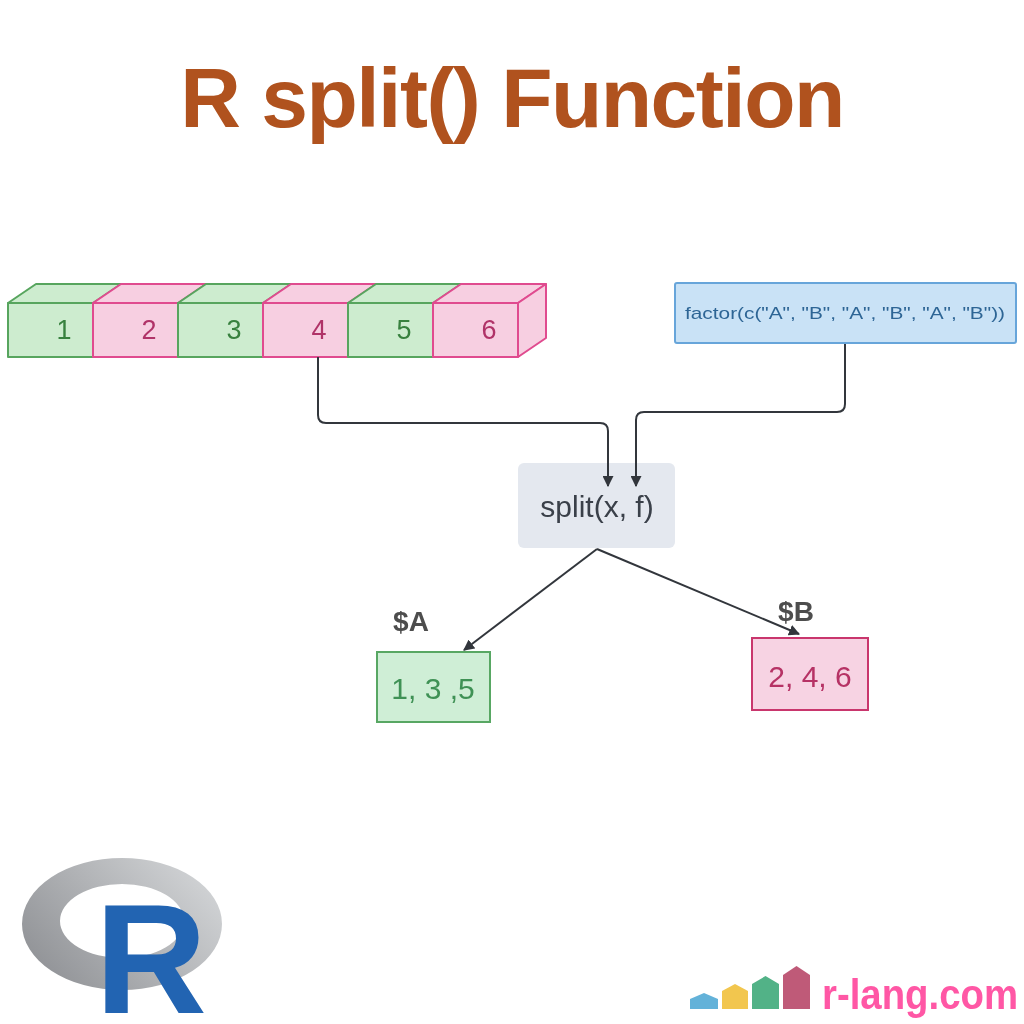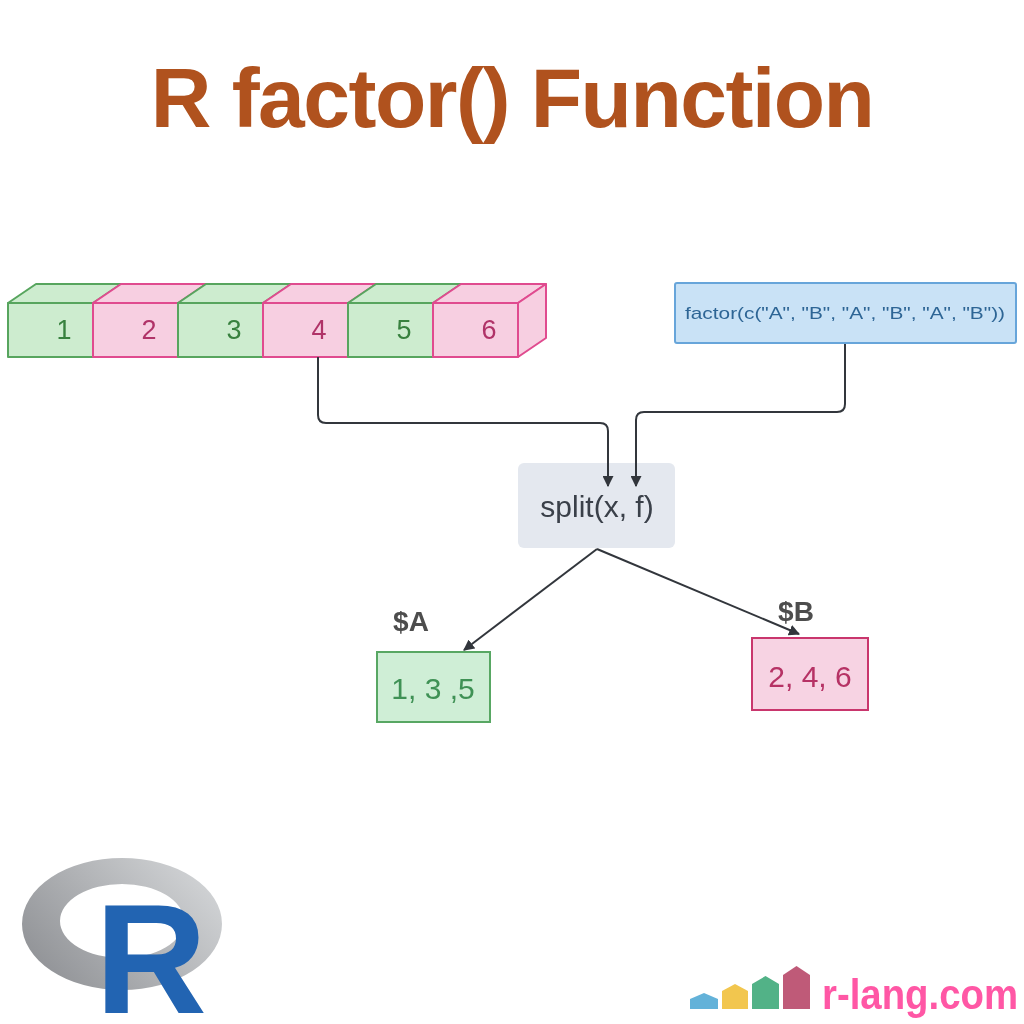--- a/index.html
+++ b/index.html
@@ -48,21 +48,21 @@
   .bar-yellow { fill:var(--bar_yellow,#f2c64e); }
   .bar-green  { fill:var(--bar_green,#52b287); }
   .bar-mauve  { fill:var(--bar_mauve,#bf5a78); }
   .brand-text { fill:var(--brand_pink,#ff57a5); font-size:42px; font-weight:bold; }
 </style>
 </head>
 <body>
 
 <div class="page">
 
-  <h1 class="title">R factor() Function</h1>
+  <h1 class="title">R split() Function</h1>
 
   <svg class="diagram" width="1024" height="1024" viewBox="0 0 1024 1024" xmlns="http://www.w3.org/2000/svg">
     <defs>
       <marker id="arrow" viewBox="0 0 10 10" refX="9" refY="5" markerWidth="11" markerHeight="11" orient="auto" markerUnits="userSpaceOnUse">
         <path class="arrow-head" d="M0,0 L10,5 L0,10 z"></path>
       </marker>
       <linearGradient id="ringGrad" gradientUnits="userSpaceOnUse" x1="200" y1="856" x2="40" y2="995">
         <stop offset="0" stop-color="#d4d6d8"></stop>
         <stop offset="1" stop-color="#8c8e92"></stop>
       </linearGradient>

